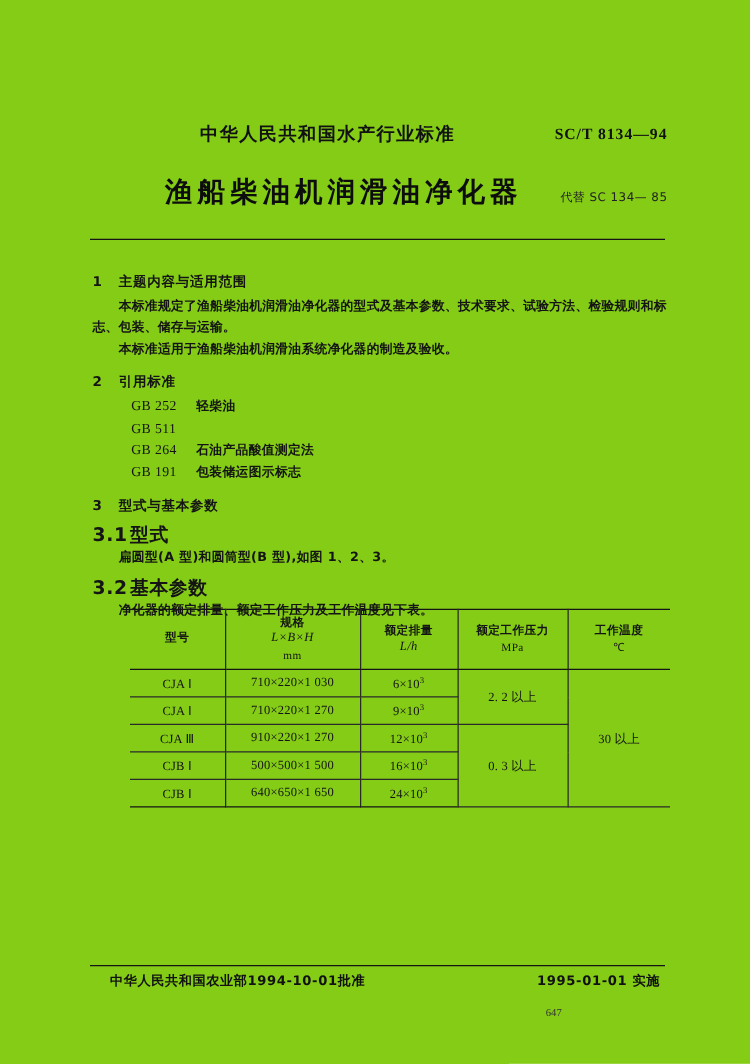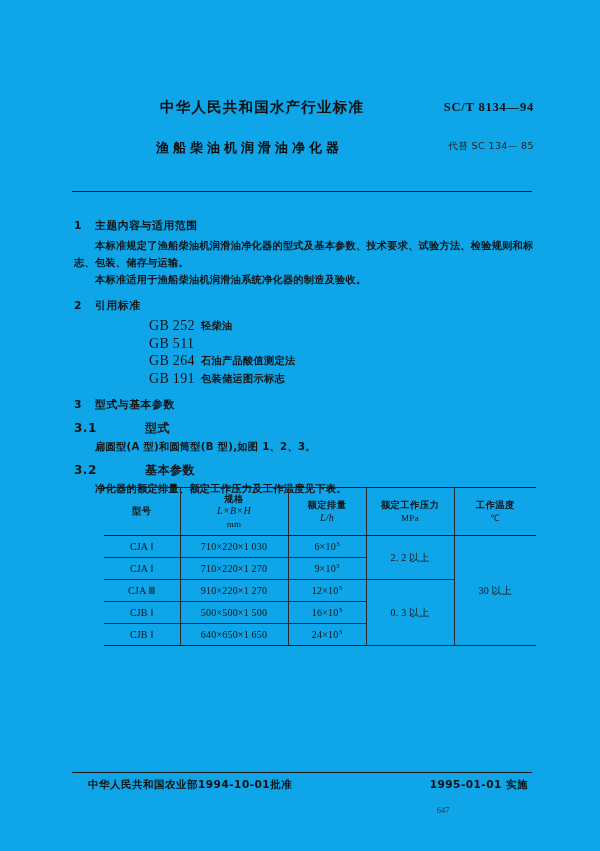--- a/index.html
+++ b/index.html
@@ -14,21 +14,21 @@
     font-family: "Liberation Serif", "DejaVu Serif", serif;
     color: #1a1a1a;
     position: relative;
     overflow: hidden;
   }
   .page {
     position: absolute;
     left: 0; top: 0;
     width: 600px;
     height: 851px;
-    background: #0ea5e9;
+    background: #84cc16;
   }
 
   
   .hdr {
     position: absolute;
     left: 72px;
     top: 98px;
     width: 462px;
   }
   .hdr-row {
@@ -55,24 +55,24 @@
   }
   .hdr-row2 {
     display: flex;
     align-items: flex-end;
     justify-content: space-between;
     margin-top: 22px;
   }
   .doc-title {
     font-family: "DejaVu Sans", "Liberation Sans", sans-serif;
     font-weight: bold;
-    font-size: 13px;
+    font-size: 22px;
     letter-spacing: 4px;
     color: #0d0d0d;
-    margin-left: 84px;
+    margin-left: 60px;
   }
   .replaces {
     font-size: 9.5px;
     letter-spacing: 0.4px;
     color: #222;
     white-space: nowrap;
     padding-bottom: 4px;
     font-family: "DejaVu Sans", "Liberation Sans", sans-serif;
   }
   .rule-top {
@@ -102,26 +102,25 @@
     margin-top: 9px;
     margin-bottom: 3px;
     display: flex;
   }
   .sec-head .num {
     min-width: 21px;
     display: inline-block;
   }
   .sub-head {
     font-weight: bold;
-    font-size: 12px;
+    font-size: 15px;
     letter-spacing: 0.5px;
     margin-top: 7px;
     margin-bottom: 1px;
     display: flex;
-    gap: 41px;
   }
   .sub-head .num {
     min-width: 30px;
     display: inline-block;
   }
   .para {
     text-indent: 21px;
     letter-spacing: 0.25px;
     font-weight: bold;
     margin: 0;
@@ -133,22 +132,21 @@
   }
   .ref-list li {
     display: flex;
     line-height: 17.5px;
     padding-left: 31px;
   }
   .ref-code {
     font-family: "Liberation Serif", serif;
     min-width: 52px;
     letter-spacing: 0.3px;
-    font-size: 14px;
-    margin-left: 44px;
+    font-size: 11px;
   }
   .ref-name {
     font-weight: bold;
     letter-spacing: 0.3px;
   }
   .indent1 { padding-left: 21px; font-weight: bold; letter-spacing: 0.3px; }
 
   
   .tbl-wrap {
     position: absolute;

